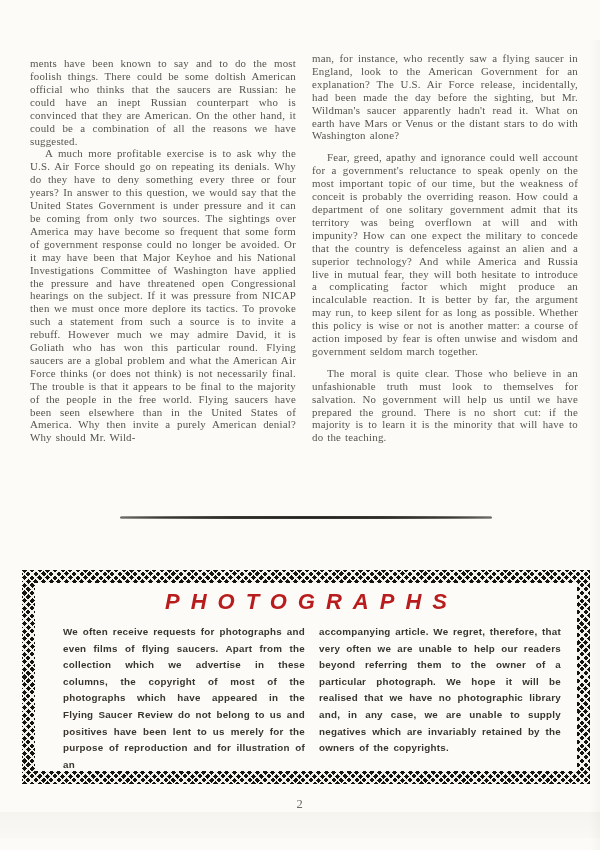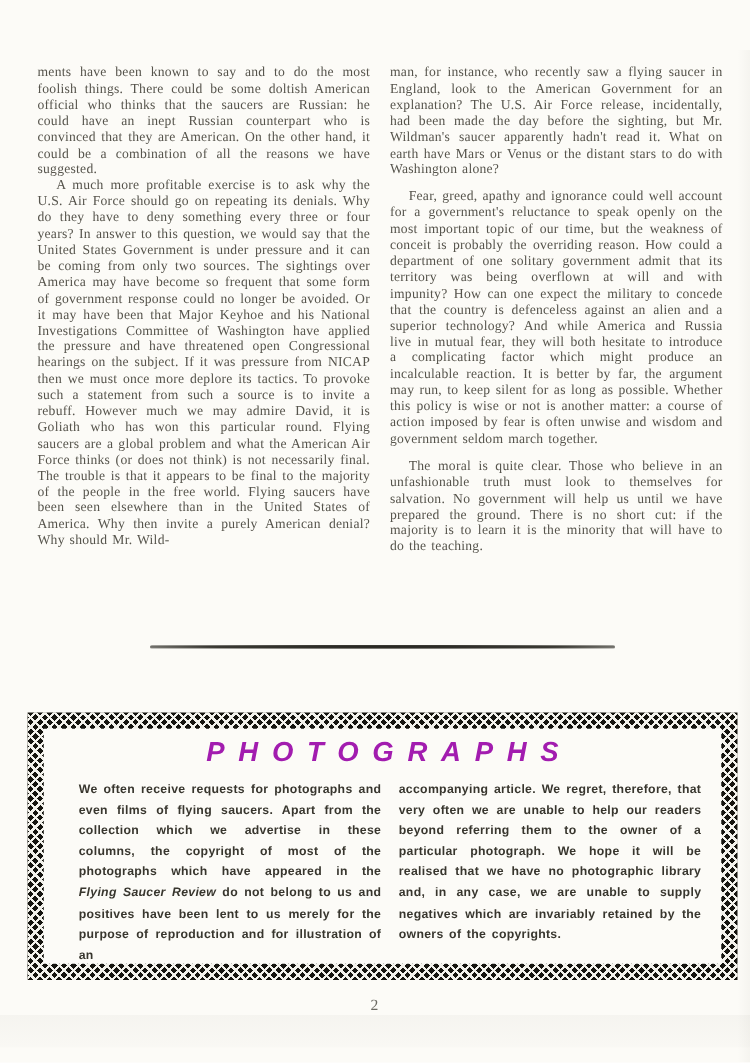--- a/index.html
+++ b/index.html
@@ -27,20 +27,21 @@
 
   
   .article {
     position: absolute;
     left: 30px;
     top: 52px;
     width: 548px;
     display: flex;
     gap: 16px;
     color: #56544c;
+    align-items: flex-end;
   }
   .col { width: 266px; }
   .p {
     margin: 0;
     font-size: 10.9px;
     line-height: 12.9px;
     text-align: justify;
     letter-spacing: 0.2px;
     word-spacing: 1px;
   }
@@ -78,42 +79,42 @@
     box-sizing: border-box;
   }
   .box-title {
     text-align: center;
     font-family: "Liberation Sans", sans-serif;
     font-weight: bold;
     font-style: italic;
     font-size: 22px;
     line-height: 27px;
     letter-spacing: 11px;
-    color: #a21caf;
+    color: #b91c1c;
     text-indent: 11px; 
     margin-bottom: 9px;
   }
   .box-cols {
     display: flex;
     gap: 14px;
     padding: 0 16px 0 28px;
   }
   .box-col {
     margin: 0;
     flex: 1 1 0;
     font-family: "Liberation Sans", sans-serif;
     font-weight: bold;
     font-size: 9.8px;
     line-height: 16.6px;
     text-align: justify;
     letter-spacing: 0.25px;
     word-spacing: 1.5px;
     color: #38362e;
   }
-  .box-col .journal { font-style: italic; font-weight: bold; margin-top: 16px; }
+  .box-col .journal { font-weight: bold; margin-top: 16px; }
 
   .page-number {
     position: absolute;
     left: 0;
     top: 797px;
     width: 600px;
     text-align: center;
     font-size: 12.5px;
     color: #6b6962;
     letter-spacing: 1px;

